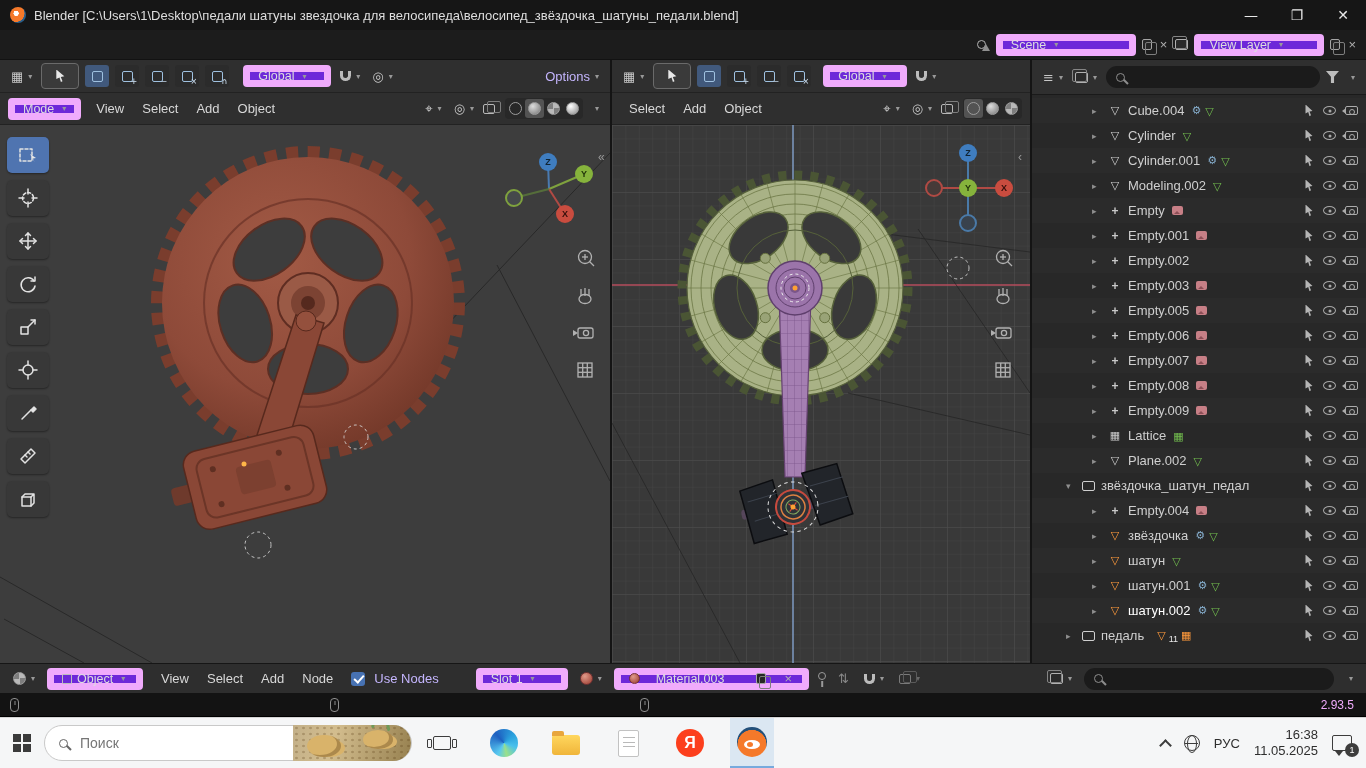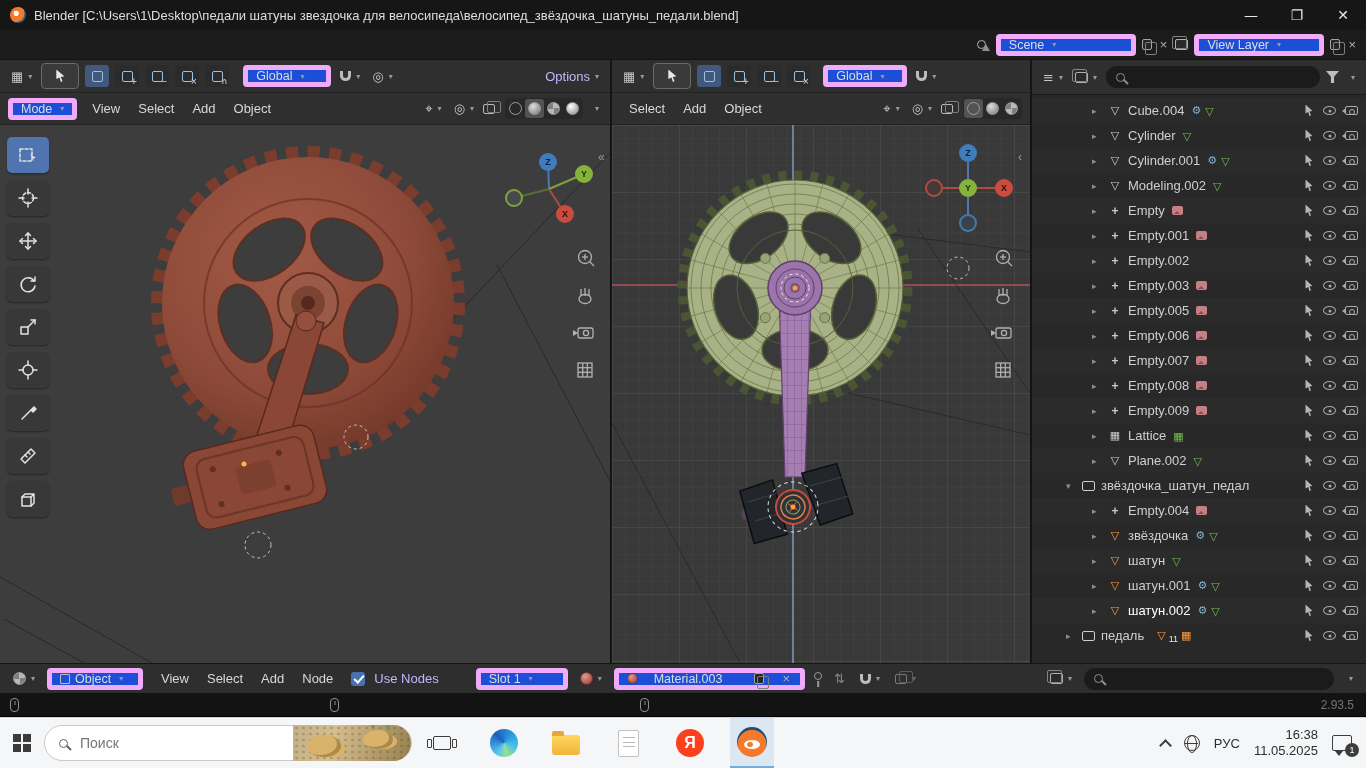--- a/index.html
+++ b/index.html
@@ -16,21 +16,21 @@
   #title-text{font-size:13px;white-space:nowrap;overflow:hidden}
   #win-controls{margin-left:auto;display:flex;height:100%}
   .win-btn{width:46px;display:flex;align-items:center;justify-content:center;color:#e8e8e8;font-size:14px}
 
   
   #topbar{height:30px;background:#1c1c1c;display:flex;align-items:stretch;border-bottom:1px solid #121212}
   #tabs{display:flex;align-items:stretch;padding-left:38px}
   .tab{display:flex;align-items:center;padding:0 14px;color:#a8a8a8;border-right:1px solid #141414;font-size:13px}
   .tab.active{background:#3a3a3a;color:#fff;border-radius:6px 6px 0 0;border-right:none}
   #topbar-right{margin-left:auto;display:flex;align-items:center;gap:6px;padding-right:8px}
-  .fld{background:#1d4ed8;border:5px solid #f0abfc;border-radius:4px;height:22px;padding:0 8px;
+  .fld{background:#6d28d9;border:7px solid #f0abfc;border-radius:4px;height:22px;padding:0 8px;
        display:inline-flex;align-items:center;gap:5px;font-size:12.5px;color:#ddd;white-space:nowrap}
   .drop::after{content:"▾";font-size:8px;color:#999;margin-left:3px;font-family:"DejaVu Sans",sans-serif}
   .ic-scene{width:14px;height:12px;position:relative}
   .ic-scene::before{content:"";position:absolute;left:1px;top:1px;width:7px;height:7px;border:1.3px solid #b5b5b5;border-radius:50%}
   .ic-scene::after{content:"";position:absolute;right:0;bottom:0;border-left:4px solid transparent;border-right:4px solid transparent;border-bottom:7px solid #8f8f8f}
   .ic-layers{width:13px;height:11px;border:1.2px solid #b0b0b0;border-radius:2px;position:relative;background:#2a2a2a}
   .ic-layers::before{content:"";position:absolute;left:-4px;top:-4px;width:13px;height:11px;border:1.2px solid #858585;border-radius:2px}
   .ic-copy{width:10px;height:11px;border:1.2px solid #a5a5a5;border-radius:2px;position:relative;background:#262626}
   .ic-copy::before{content:"";position:absolute;left:2px;top:2px;width:10px;height:11px;border:1.2px solid #7e7e7e;border-radius:2px}
   .ic-x{color:#b0b0b0;font-size:13px;line-height:1;padding:0 2px}
@@ -125,21 +125,21 @@
   .lbl{font-size:13px;color:#c4b5fd;white-space:nowrap}
   .ic-cube{width:10px;height:10px;border:1.3px solid #bdbdbd;border-radius:1px;position:relative}
   .pin{width:8px;height:8px;border:1.6px solid #9a9a9a;border-radius:50%;position:relative;margin-top:-5px}
   .pin::after{content:"";position:absolute;left:50%;top:8px;width:1.6px;height:6px;background:#9a9a9a;transform:translateX(-50%)}
   .dim{opacity:.55}
 
   
   #statusbar{height:23px;background:#131313;display:flex;align-items:center;color:#8f8f8f;font-size:12px;position:relative;border-bottom:1px solid #000}
   .mouse{width:9px;height:14px;border:1px solid #8f8f8f;border-radius:4px;position:absolute;top:4px}
   .mouse::after{content:"";position:absolute;left:50%;top:2px;width:1px;height:4px;background:#8f8f8f;transform:translateX(-50%)}
-  #version{margin-left:auto;padding-right:12px;color:#737373}
+  #version{margin-left:auto;padding-right:12px;color:#f0abfc}
 
   
   #taskbar{height:51px;background:#f5f6f7;border-top:1px solid #d5d5d5;display:flex;align-items:center;color:#303030}
   .tb-btn{width:44px;height:100%;display:flex;align-items:center;justify-content:center;flex:none}
   .start-grid{width:18px;height:18px;display:grid;grid-template-columns:8px 8px;grid-template-rows:8px 8px;gap:2px}
   .start-grid span{background:#3b3b3b}
   #tb-search{width:368px;height:36px;background:#fff;border:1px solid #c9c9c9;border-radius:18px;
              display:flex;align-items:center;padding-left:14px;position:relative;overflow:visible;flex:none}
   #tb-search .mag{border-color:#666}
   #tb-search .mag::after{background:#666}

